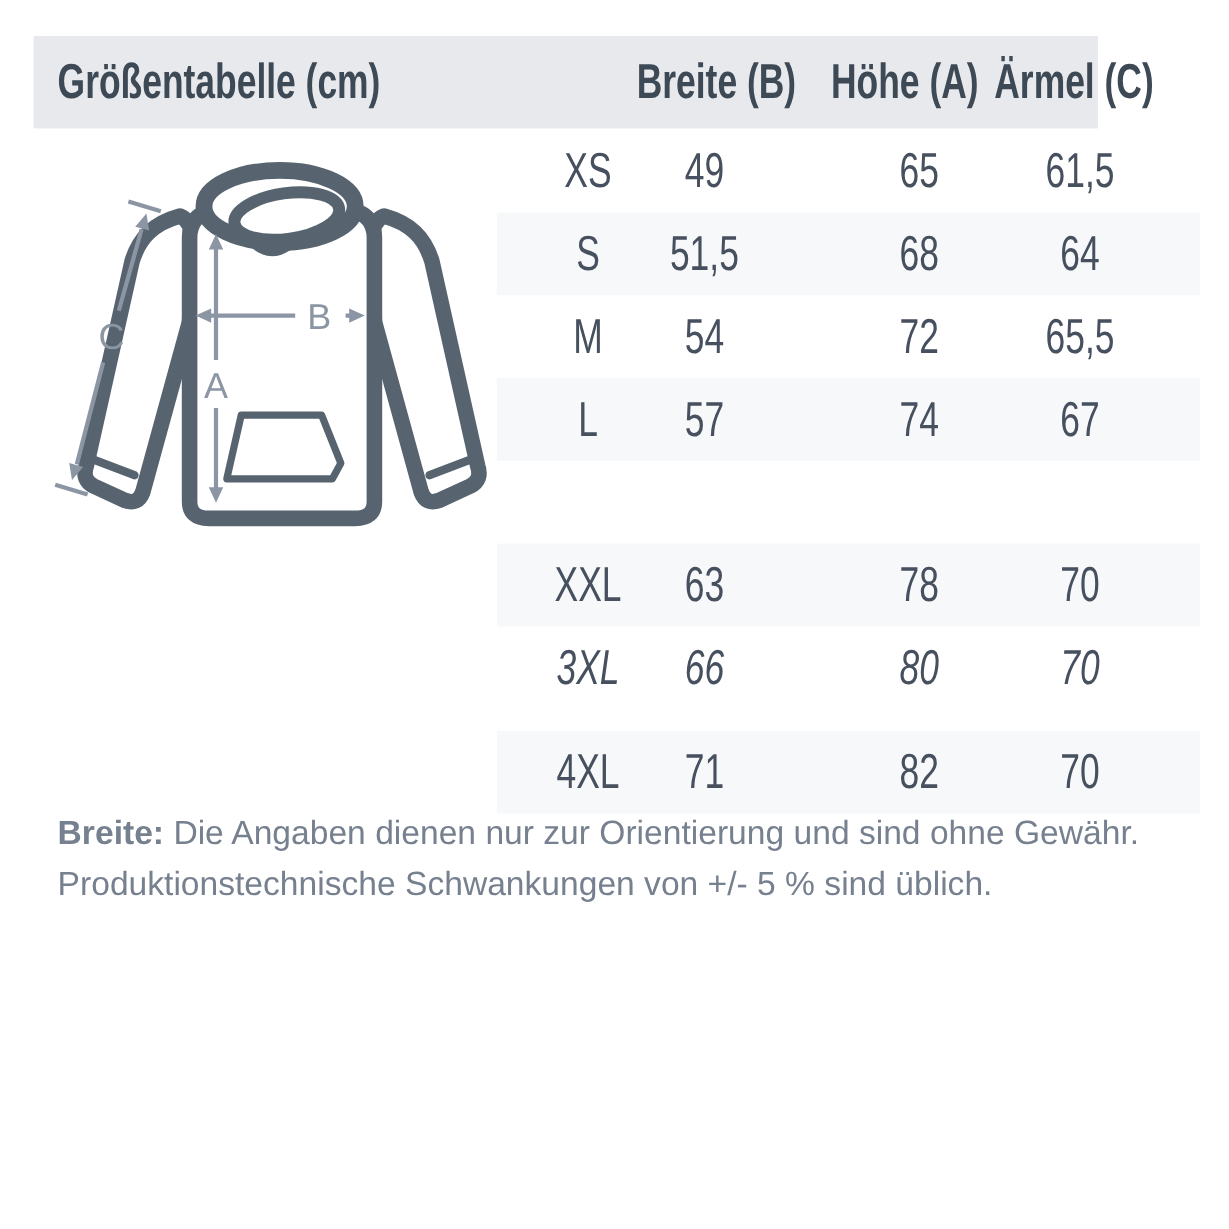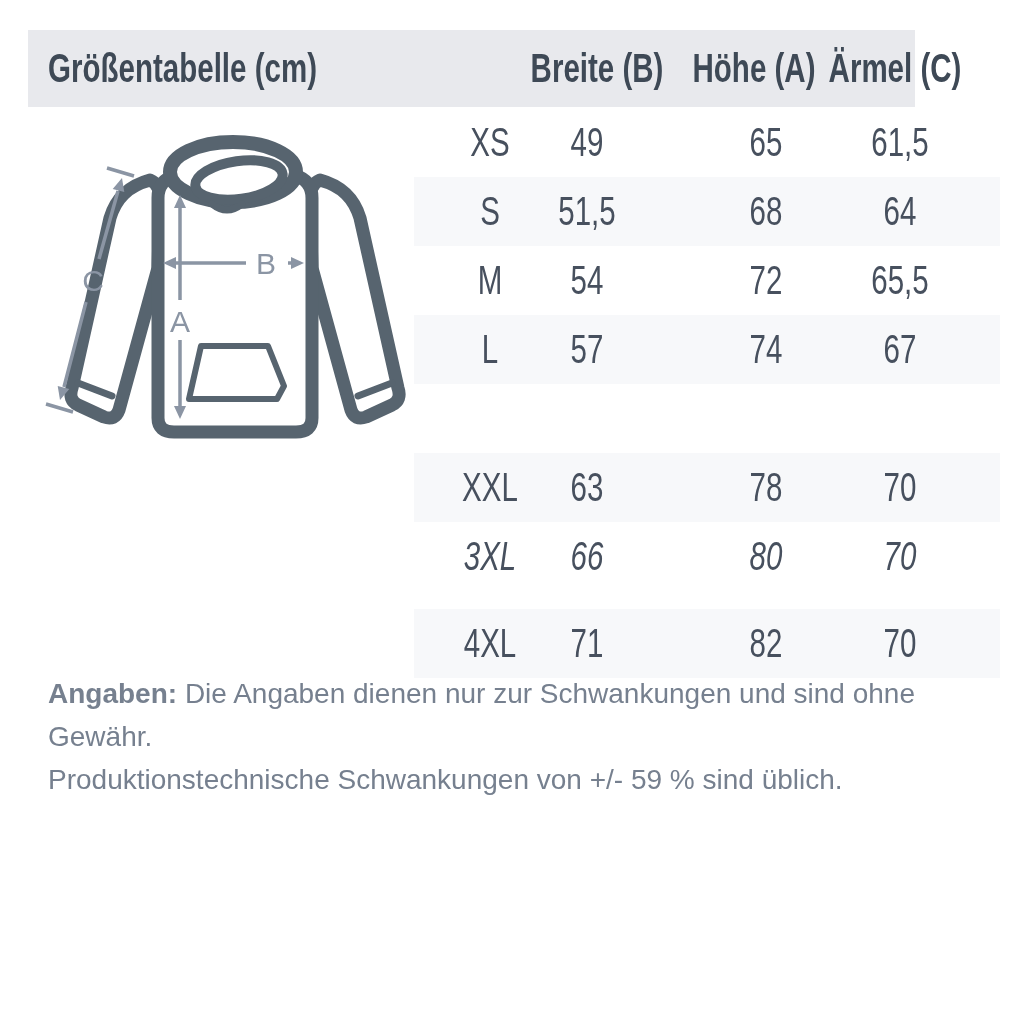--- a/index.html
+++ b/index.html
@@ -146,15 +146,15 @@
   <g>
     <path class="dim" d="M 118,191 L 99,259 M 86,302 L 64,387"></path>
     <path class="dim" d="M 107,168 L 134,176 M 46,404 L 73,412"></path>
     <polygon class="dim-head" points="122,178 124.3,192.1 112.7,188.9"></polygon>
     <polygon class="dim-head" points="60,400 69.3,389.1 57.7,385.9"></polygon>
     <text class="dim-label" x="93" y="291">C</text>
   </g>
 </svg>
 
 <div class="footer">
-  <div><b>Angaben:</b><span> Die Angaben dienen nur zur Schwankungen und sind ohne Gewähr.</span></div>
-  <div>Produktionstechnische Schwankungen von +/- 59 % sind üblich.</div>
+  <div><b>Breite:</b><span> Die Angaben dienen nur zur Orientierung und sind ohne Gewähr.</span></div>
+  <div>Produktionstechnische Schwankungen von +/- 5 % sind üblich.</div>
 </div>
 
 </body></html>

